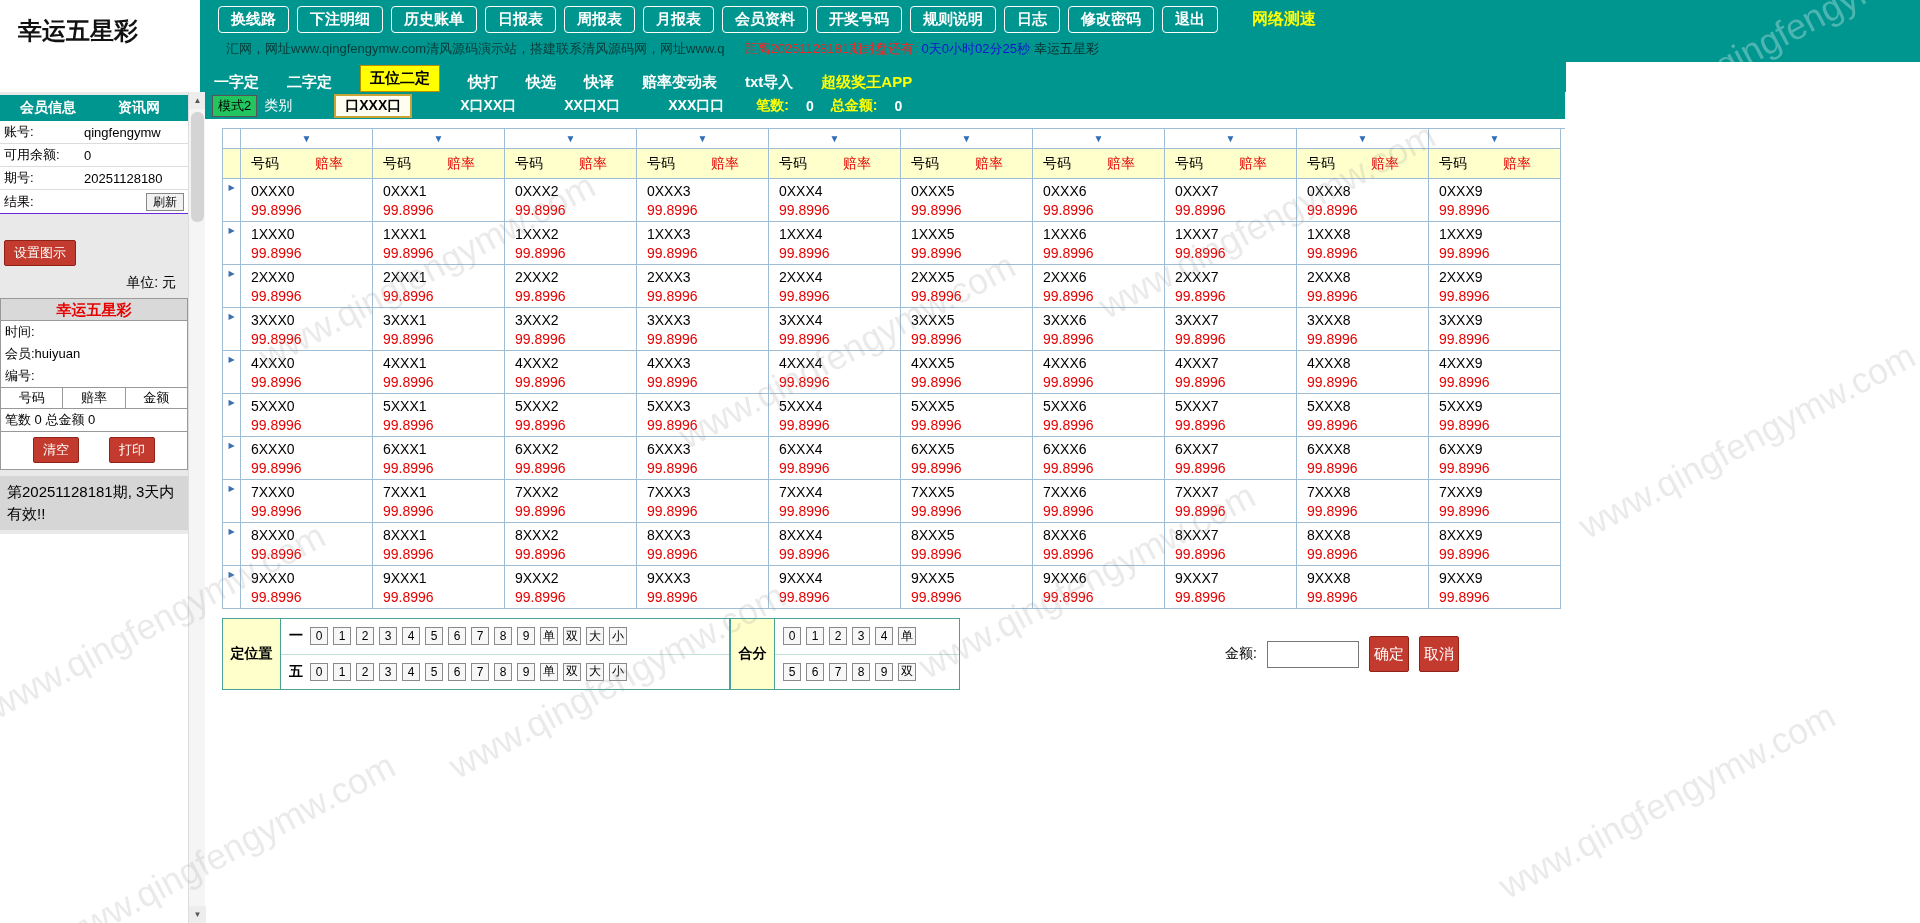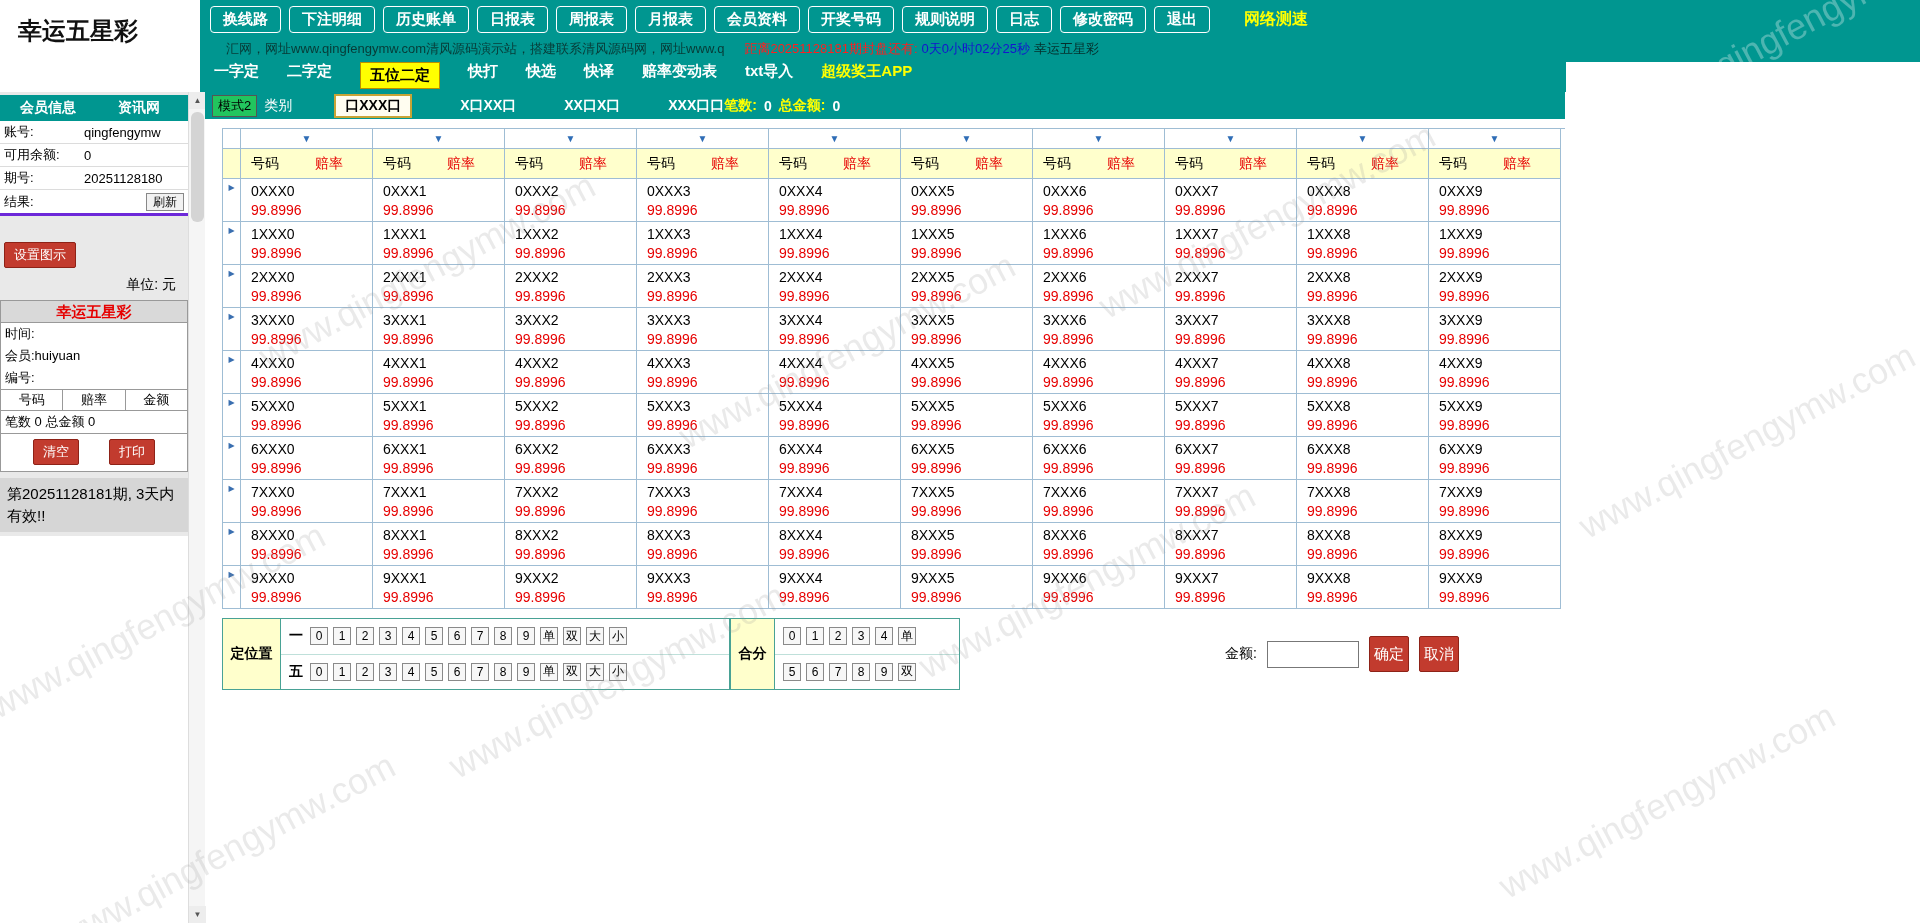--- a/index.html
+++ b/index.html
@@ -9,51 +9,51 @@
     font-family: "Liberation Sans", "DejaVu Sans", sans-serif;
     background: #fff;
   }
   
   .topbar { position: absolute; left: 0; top: 0; width: 1920px; height: 62px; background: #009690; }
   .logo {
     position: absolute; left: 0; top: 0; width: 200px; height: 62px; background: #fff;
     display: flex; align-items: center; padding-left: 18px;
     font-size: 24px; font-weight: bold; color: #111;
   }
-  .nav-row { position: absolute; left: 210px; top: 6px; display: flex; gap: 8px; align-items: center; justify-content: space-between; }
+  .nav-row { position: absolute; left: 218px; top: 6px; display: flex; gap: 8px; align-items: center; justify-content: space-between; }
   .nav-btn {
     height: 27px; padding: 0 12px; background: #009690; border: 1px solid #fff; border-radius: 4px;
     color: #fff; font-weight: bold; font-size: 15px; cursor: pointer; white-space: nowrap;
   }
   .speed-test { color: #ffff00; font-weight: bold; font-size: 16px; margin-left: 26px; cursor: pointer; }
   .notice-row {
     position: absolute; left: 226px; top: 40px; font-size: 13px; display: flex; gap: 4px;
     white-space: nowrap; align-items: center;
   }
   .notice-text { color: #073a36; }
   .countdown-label { color: #ff1f1f; margin-left: 16px; }
   .countdown-value { color: #1414d0; }
   .countdown-suffix { color: #052e2b; }
 
   
   .tabsbar {
     position: absolute; left: 200px; top: 62px; width: 1366px; height: 30px; background: #009690;
-    display: flex; align-items: flex-start; gap: 28px; padding-left: 14px;
+    display: flex; align-items: flex-end; gap: 28px; padding-left: 14px;
   }
   .tab { color: #fff; font-size: 15px; font-weight: bold; cursor: pointer; white-space: nowrap; }
   .tab.active { background: #ffff00; color: #000; padding: 3px 9px; border: 1px solid #b98f00; }
   .tab.app { color: #ffff00; }
 
   
   .sidebar { position: absolute; left: 0; top: 92px; width: 188px; background: #e9e9e9; padding-bottom: 4px; }
   .sb-header { height: 26px; background: #009690; display: flex; align-items: center; margin-top: 3px; }
   .sb-tab { color: #ffffff; font-weight: bold; font-size: 14px; cursor: pointer; }
   .sb-tab:first-child { margin-left: 20px; }
   .sb-tab + .sb-tab { margin-left: 42px; }
-  .sb-info { background: #fff; border-bottom: 3px solid #6d28d9; }
+  .sb-info { background: #fff; border-bottom: 1px solid #6d28d9; }
   .sb-row { display: flex; align-items: center; height: 23px; border-bottom: 1px solid #dcdcdc; font-size: 13px; padding: 0 4px; }
   .sb-row:last-child { border-bottom: none; }
   .sb-row .lbl { width: 80px; color: #000; }
   .sb-row .val { color: #000; }
   .refresh-btn { margin-left: auto; font-size: 12px; height: 18px; padding: 0 6px; background: #f2f2f2; border: 1px solid #888; cursor: pointer; text-align: center; }
   .red-btn {
     background: #c23b2e; color: #fff; border: 1px solid #8e2217; font-size: 13px;
     padding: 3px 9px; cursor: pointer; border-radius: 2px;
   }
   .sb-setimg { margin: 26px 0 0 4px; display: inline-block; }
@@ -76,21 +76,21 @@
   .vscroll .thumb { position: absolute; left: 2px; top: 20px; width: 13px; height: 110px; background: #d4d4d4; border-radius: 6px; cursor: pointer; }
 
   
   .main { position: absolute; left: 205px; top: 92px; width: 1360px; height: 831px; }
   .modebar { height: 27px; background: #009690; display: flex; align-items: center; font-size: 14px; color: #fff; padding-left: 7px; }
   .mode-chip { background: #22c55e; color: #000; padding: 1px 5px; font-size: 13px; border: 1px solid #555; cursor: pointer; }
   .cat-label { margin-left: 7px; }
   .pattern-row { display: flex; gap: 48px; margin-left: 42px; align-items: center; }
   .pattern { font-size: 14px; font-weight: bold; cursor: pointer; color: #fff; }
   .pattern.active { background: #fffdf0; color: #000; border: 2px solid #c8a436; padding: 1px 9px; }
-  .mode-stats { font-weight: bold; display: flex; gap: 7px; align-items: center; }
+  .mode-stats { margin-left: 32px; font-weight: bold; display: flex; gap: 17px; align-items: center; }
   .mode-stats .yl { color: #ffff00; }
   .mode-stats .wh { color: #fff; }
 
   
   .bet-grid {
     margin: 9px 0 0 17px;
     display: grid;
     grid-template-columns: 18px repeat(10, 132px);
     border-left: 1px solid #9fbdd4; border-top: 1px solid #9fbdd4;
     background: #fff;

